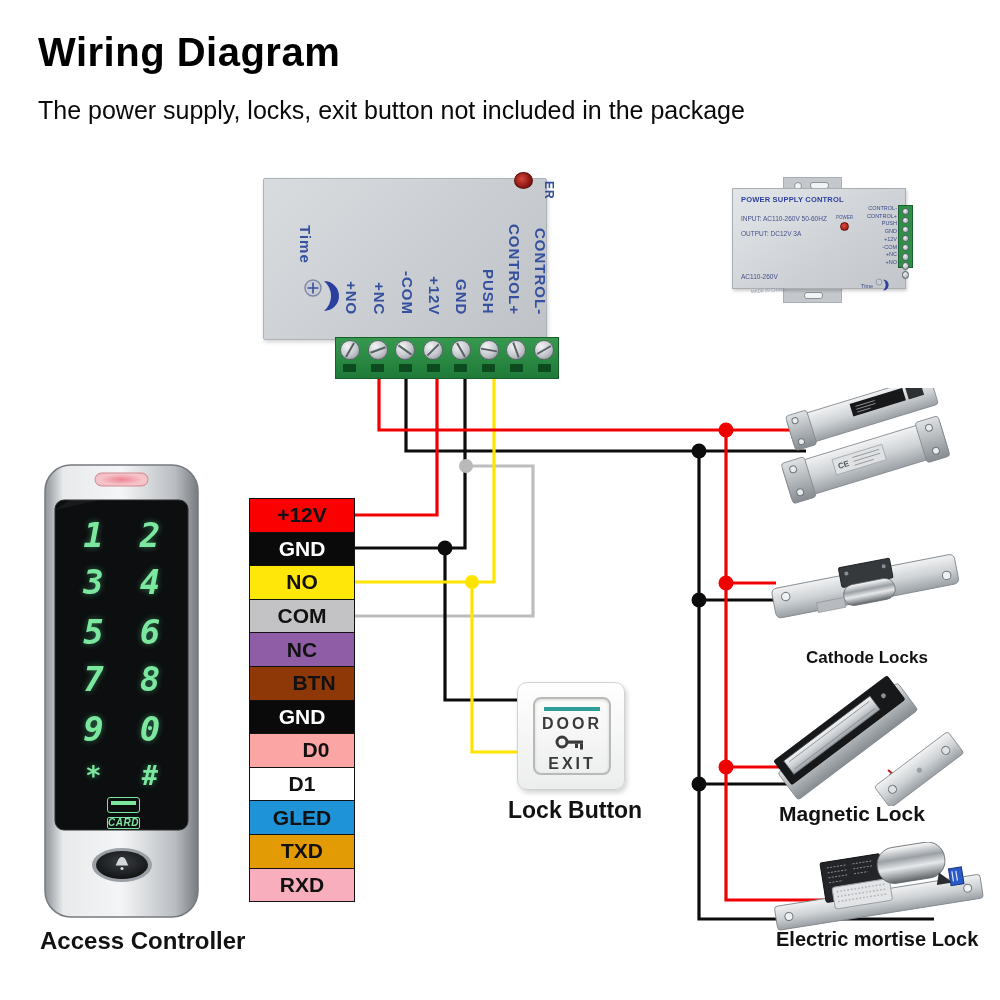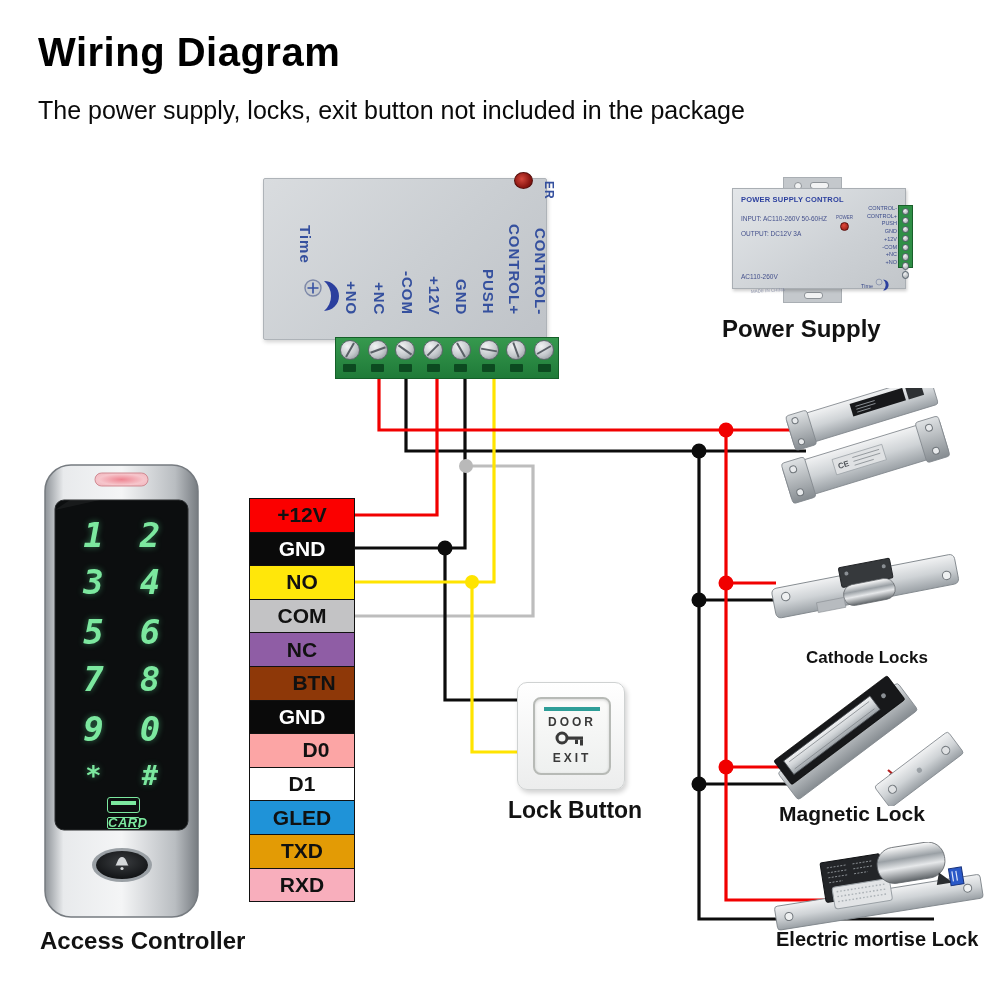--- a/index.html
+++ b/index.html
@@ -33,21 +33,21 @@
   #wire-table{left:249px;top:498px;width:106px;border:1px solid #111;box-sizing:border-box;}
   .wrow{height:32.6px;display:flex;align-items:center;justify-content:center;
      font-size:21px;font-weight:600;border-bottom:1px solid #111;}
   .wrow:last-child{border-bottom:none;}
   
   #exit-plate{left:517px;top:682px;width:106px;height:106px;background:linear-gradient(#ffffff,#eceded);
      border:1px solid #cfd2d2;border-radius:10px;box-shadow:2px 3px 5px rgba(0,0,0,.18);}
   #exit-inner{position:absolute;left:15px;top:14px;width:74px;height:74px;background:linear-gradient(#fbfbfa,#eef0ef);
      border:2px solid #b7bab6;border-radius:8px;box-shadow:inset 0 1px 3px rgba(0,0,0,.15);text-align:center;}
   #exit-line{margin:8px auto 4px auto;width:56px;height:4px;background:#2e9e98;}
-  .exit-txt{font-size:12px;font-weight:700;letter-spacing:3px;color:#3a3a3a;}
+  .exit-txt{font-size:16px;font-weight:700;letter-spacing:3px;color:#3a3a3a;}
   
   #psu{left:725px;top:175px;width:215px;height:140px;}
   #psu-body{position:absolute;left:7px;top:13px;width:172px;height:99px;
      background:linear-gradient(145deg,#e3e6e9 0%,#cdd1d5 60%,#c2c6ca 100%);
      border:1px solid #a9aeb3;box-shadow:1px 2px 3px rgba(0,0,0,.2);}
   .psu-tab{position:absolute;left:58px;width:57px;height:13px;background:#c4c8cc;border:1px solid #a9aeb3;}
   .tab-hole{position:absolute;background:#f2f3f4;border:1px solid #8d9297;}
   #psu-title{position:absolute;left:8px;top:6px;font-size:7.5px;font-weight:700;color:#2b3f9e;letter-spacing:.2px;}
   .psu-line{position:absolute;left:8px;font-size:6.5px;color:#44508c;}
   #psu-power-label{position:absolute;left:103px;top:26px;font-size:4.5px;color:#44508c;}
@@ -63,21 +63,21 @@
   #psu-made{position:absolute;left:18px;top:99px;font-size:4.5px;color:#8a90a8;transform:rotate(-3deg);}
   
   #controller{left:40px;top:450px;width:165px;height:486px;}
   .key{position:absolute;transform:translate(-50%,-50%);font-family:"DejaVu Sans Mono",monospace;
      font-style:italic;font-weight:700;font-size:34px;color:#7ce89f;text-shadow:0 0 6px rgba(90,230,150,.45);}
   .key.small{font-size:27px;font-style:normal;}
   #card-outline{position:absolute;left:67px;top:347px;width:33px;height:16px;border:1.6px solid #7ce89f;
      border-radius:3px;box-sizing:border-box;}
   #card-stripe{margin:2.5px auto 0 auto;width:80%;height:4px;background:#7ce89f;}
   #card-badge{position:absolute;left:67px;top:367px;width:33px;height:12px;border:1.4px solid #7ce89f;
-     border-radius:2px;box-sizing:border-box;color:#7ce89f;font-size:13px;font-weight:700;font-style:italic;
+     border-radius:2px;box-sizing:border-box;color:#7ce89f;font-size:10px;font-weight:700;font-style:italic;
      text-align:center;line-height:9.5px;letter-spacing:.5px;}
   svg text{font-family:"Liberation Sans",sans-serif;}
 </style>
 </head>
 <body>
 
 <div id="stage">
 
   <div class="abs" id="subtitle">The power supply, locks, exit button not included in the package</div>
   <div class="abs" id="title">Wiring Diagram</div>
@@ -296,21 +296,20 @@
         <div class="psu-screw"></div>
         <div class="psu-screw"></div>
         <div class="psu-screw"></div>
         <div class="psu-screw"></div>
         <div class="psu-screw"></div>
         <div class="psu-screw"></div>
       </div>
   </div>
 
   <div class="abs caption" style="left:40px;top:927px;font-size:24px">Access Controller</div>
-  <div class="abs caption" style="left:722px;top:315px;font-size:24px">Power Supply</div>
 
   <div class="abs" id="exit-plate">
     <div id="exit-inner">
       <div id="exit-line"></div>
       <div class="exit-txt">DOOR</div>
       <svg width="34" height="17" viewBox="0 0 34 17" style="margin:1px 0 0 0">
         <circle cx="7" cy="8" r="5" fill="none" stroke="#3a3a3a" stroke-width="3"></circle>
         <rect x="12" y="6.5" width="16" height="3.2" fill="#3a3a3a"></rect>
         <rect x="20" y="9.5" width="3" height="4.5" fill="#3a3a3a"></rect>
         <rect x="25" y="9.5" width="3" height="6" fill="#3a3a3a"></rect>

